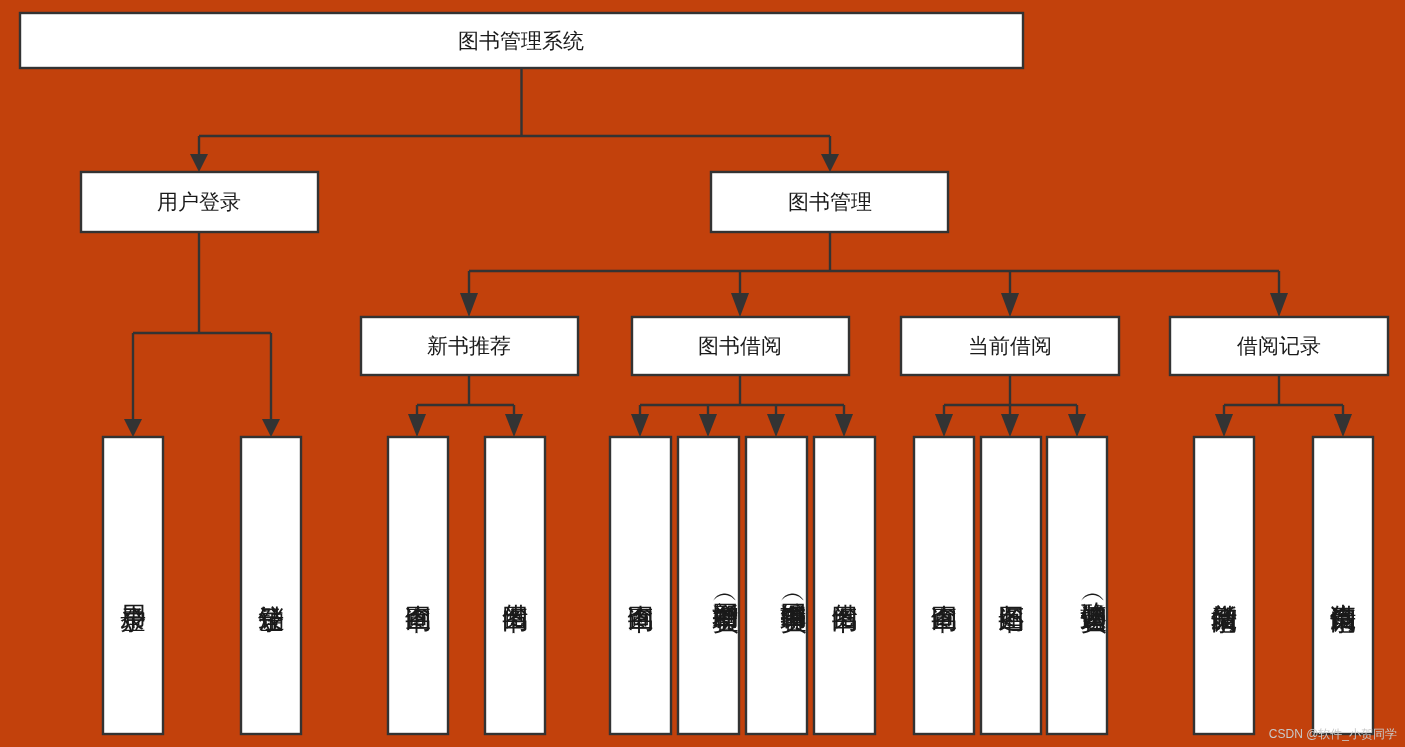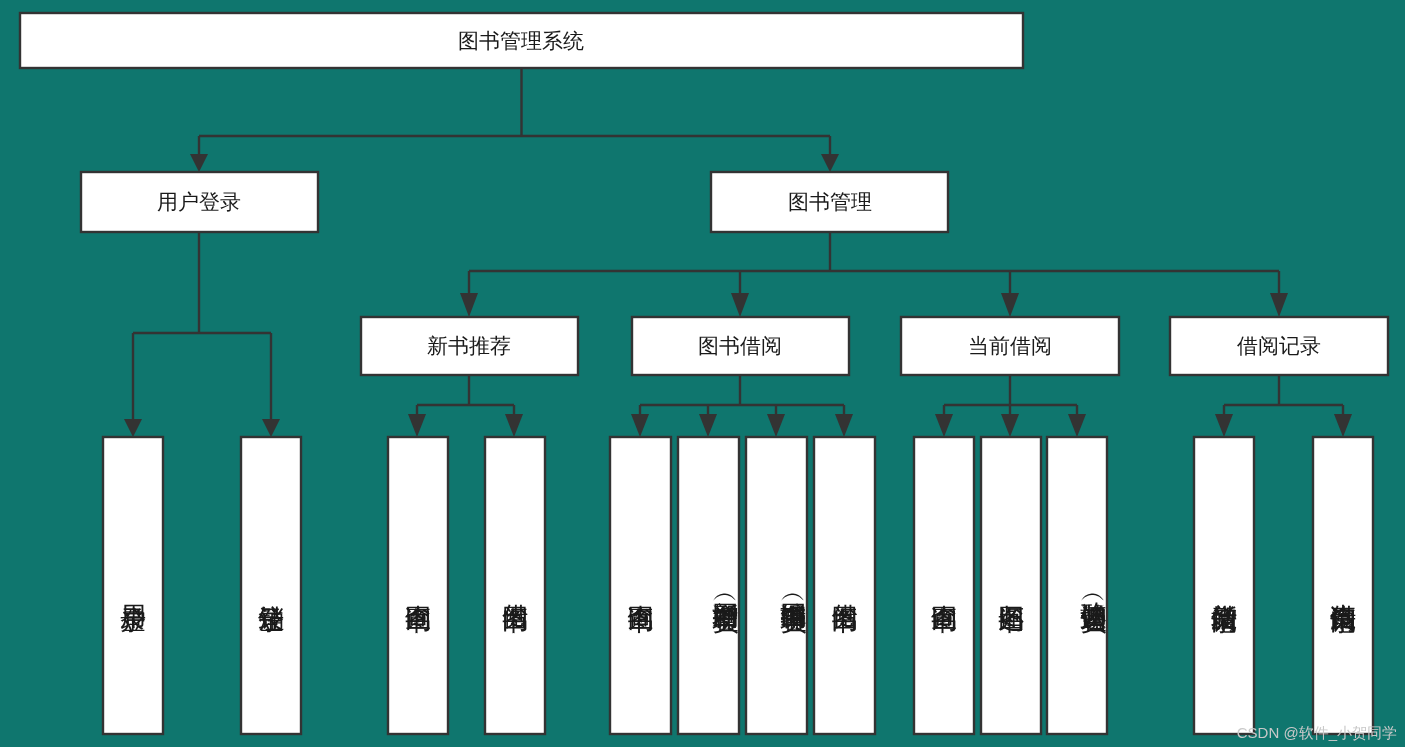--- a/index.html
+++ b/index.html
@@ -10,21 +10,21 @@
   body {
     width: 1405px;
     height: 747px;
     overflow: hidden;
     font-family: "Liberation Sans", "DejaVu Sans", sans-serif;
   }
   #diagram-root {
     position: relative;
     width: 1405px;
     height: 747px;
-    background: #0f766e;
+    background: #c2410c;
   }
   svg#flow {
     position: absolute;
     left: 0;
     top: 0;
     width: 1405px;
     height: 747px;
     display: block;
   }
   .node-rect {
@@ -63,21 +63,21 @@
     justify-content: center;
     text-align: center;
     white-space: nowrap;
     pointer-events: none;
   }
   .watermark {
     position: absolute;
     right: 8px;
     bottom: 4px;
     font-family: "Liberation Sans", "DejaVu Sans", sans-serif;
-    font-size: 15px;
+    font-size: 12px;
     color: #c9c9c9;
     white-space: nowrap;
     user-select: none;
   }
 </style>
 </head>
 <body>
 
 <div id="diagram-root">
 

